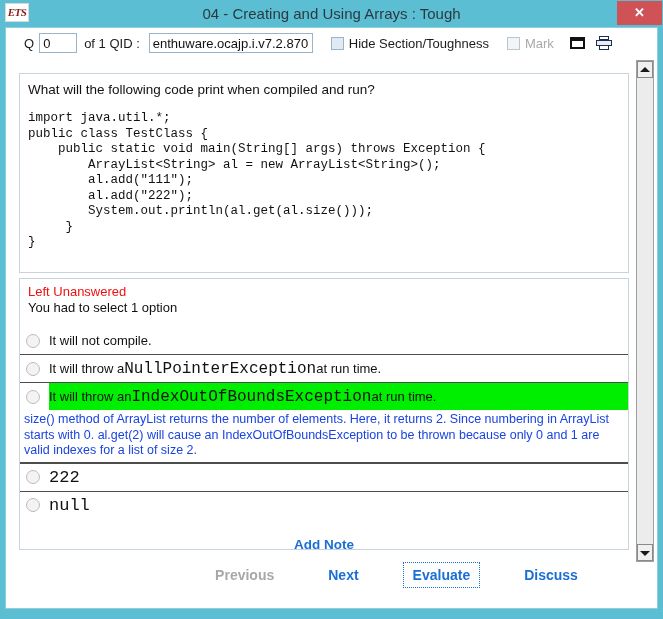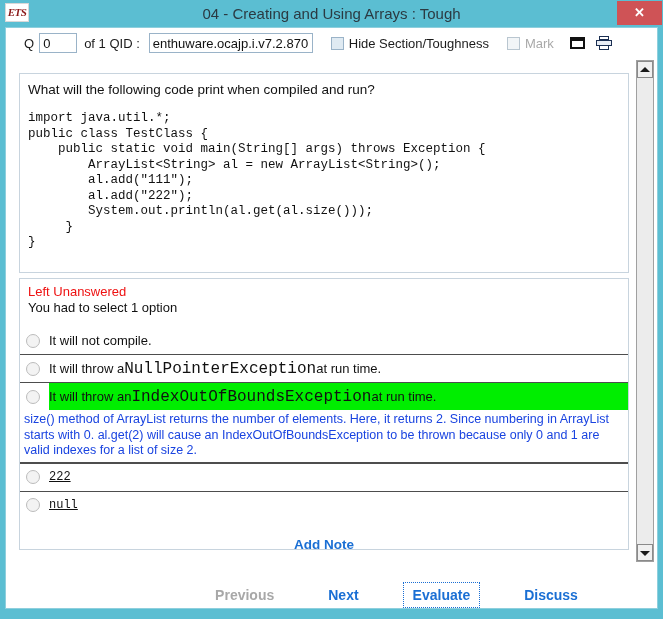--- a/index.html
+++ b/index.html
@@ -288,22 +288,21 @@
   }
   .option-text.correct {
     background: #00ee00;
   }
   .option-text .mono {
     font-family: "Liberation Mono", monospace;
     font-size: 16px;
   }
   .option-text.mono-all {
     font-family: "Liberation Mono", monospace;
-    font-size: 12px;
-    text-decoration: underline;
+    font-size: 17px;
   }
 
   #explanation {
     color: #1a44e0;
     font-size: 12.5px;
     line-height: 15.5px;
     padding: 2px 8px 3px 4px;
     border-bottom: 1px solid #4d4d4d;
   }
 
@@ -320,21 +319,21 @@
 
   
   #bottom-nav {
     position: absolute;
     left: 0;
     right: 0;
     bottom: 0;
     height: 46px;
     background: #ffffff;
     display: flex;
-    align-items: flex-end;
+    align-items: flex-start;
     justify-content: center;
     gap: 34px;
     padding-left: 130px;
   }
   .nav-btn {
     font-size: 14px;
     font-weight: bold;
     color: #1a6fd4;
     cursor: pointer;
     padding: 4px 9px;

